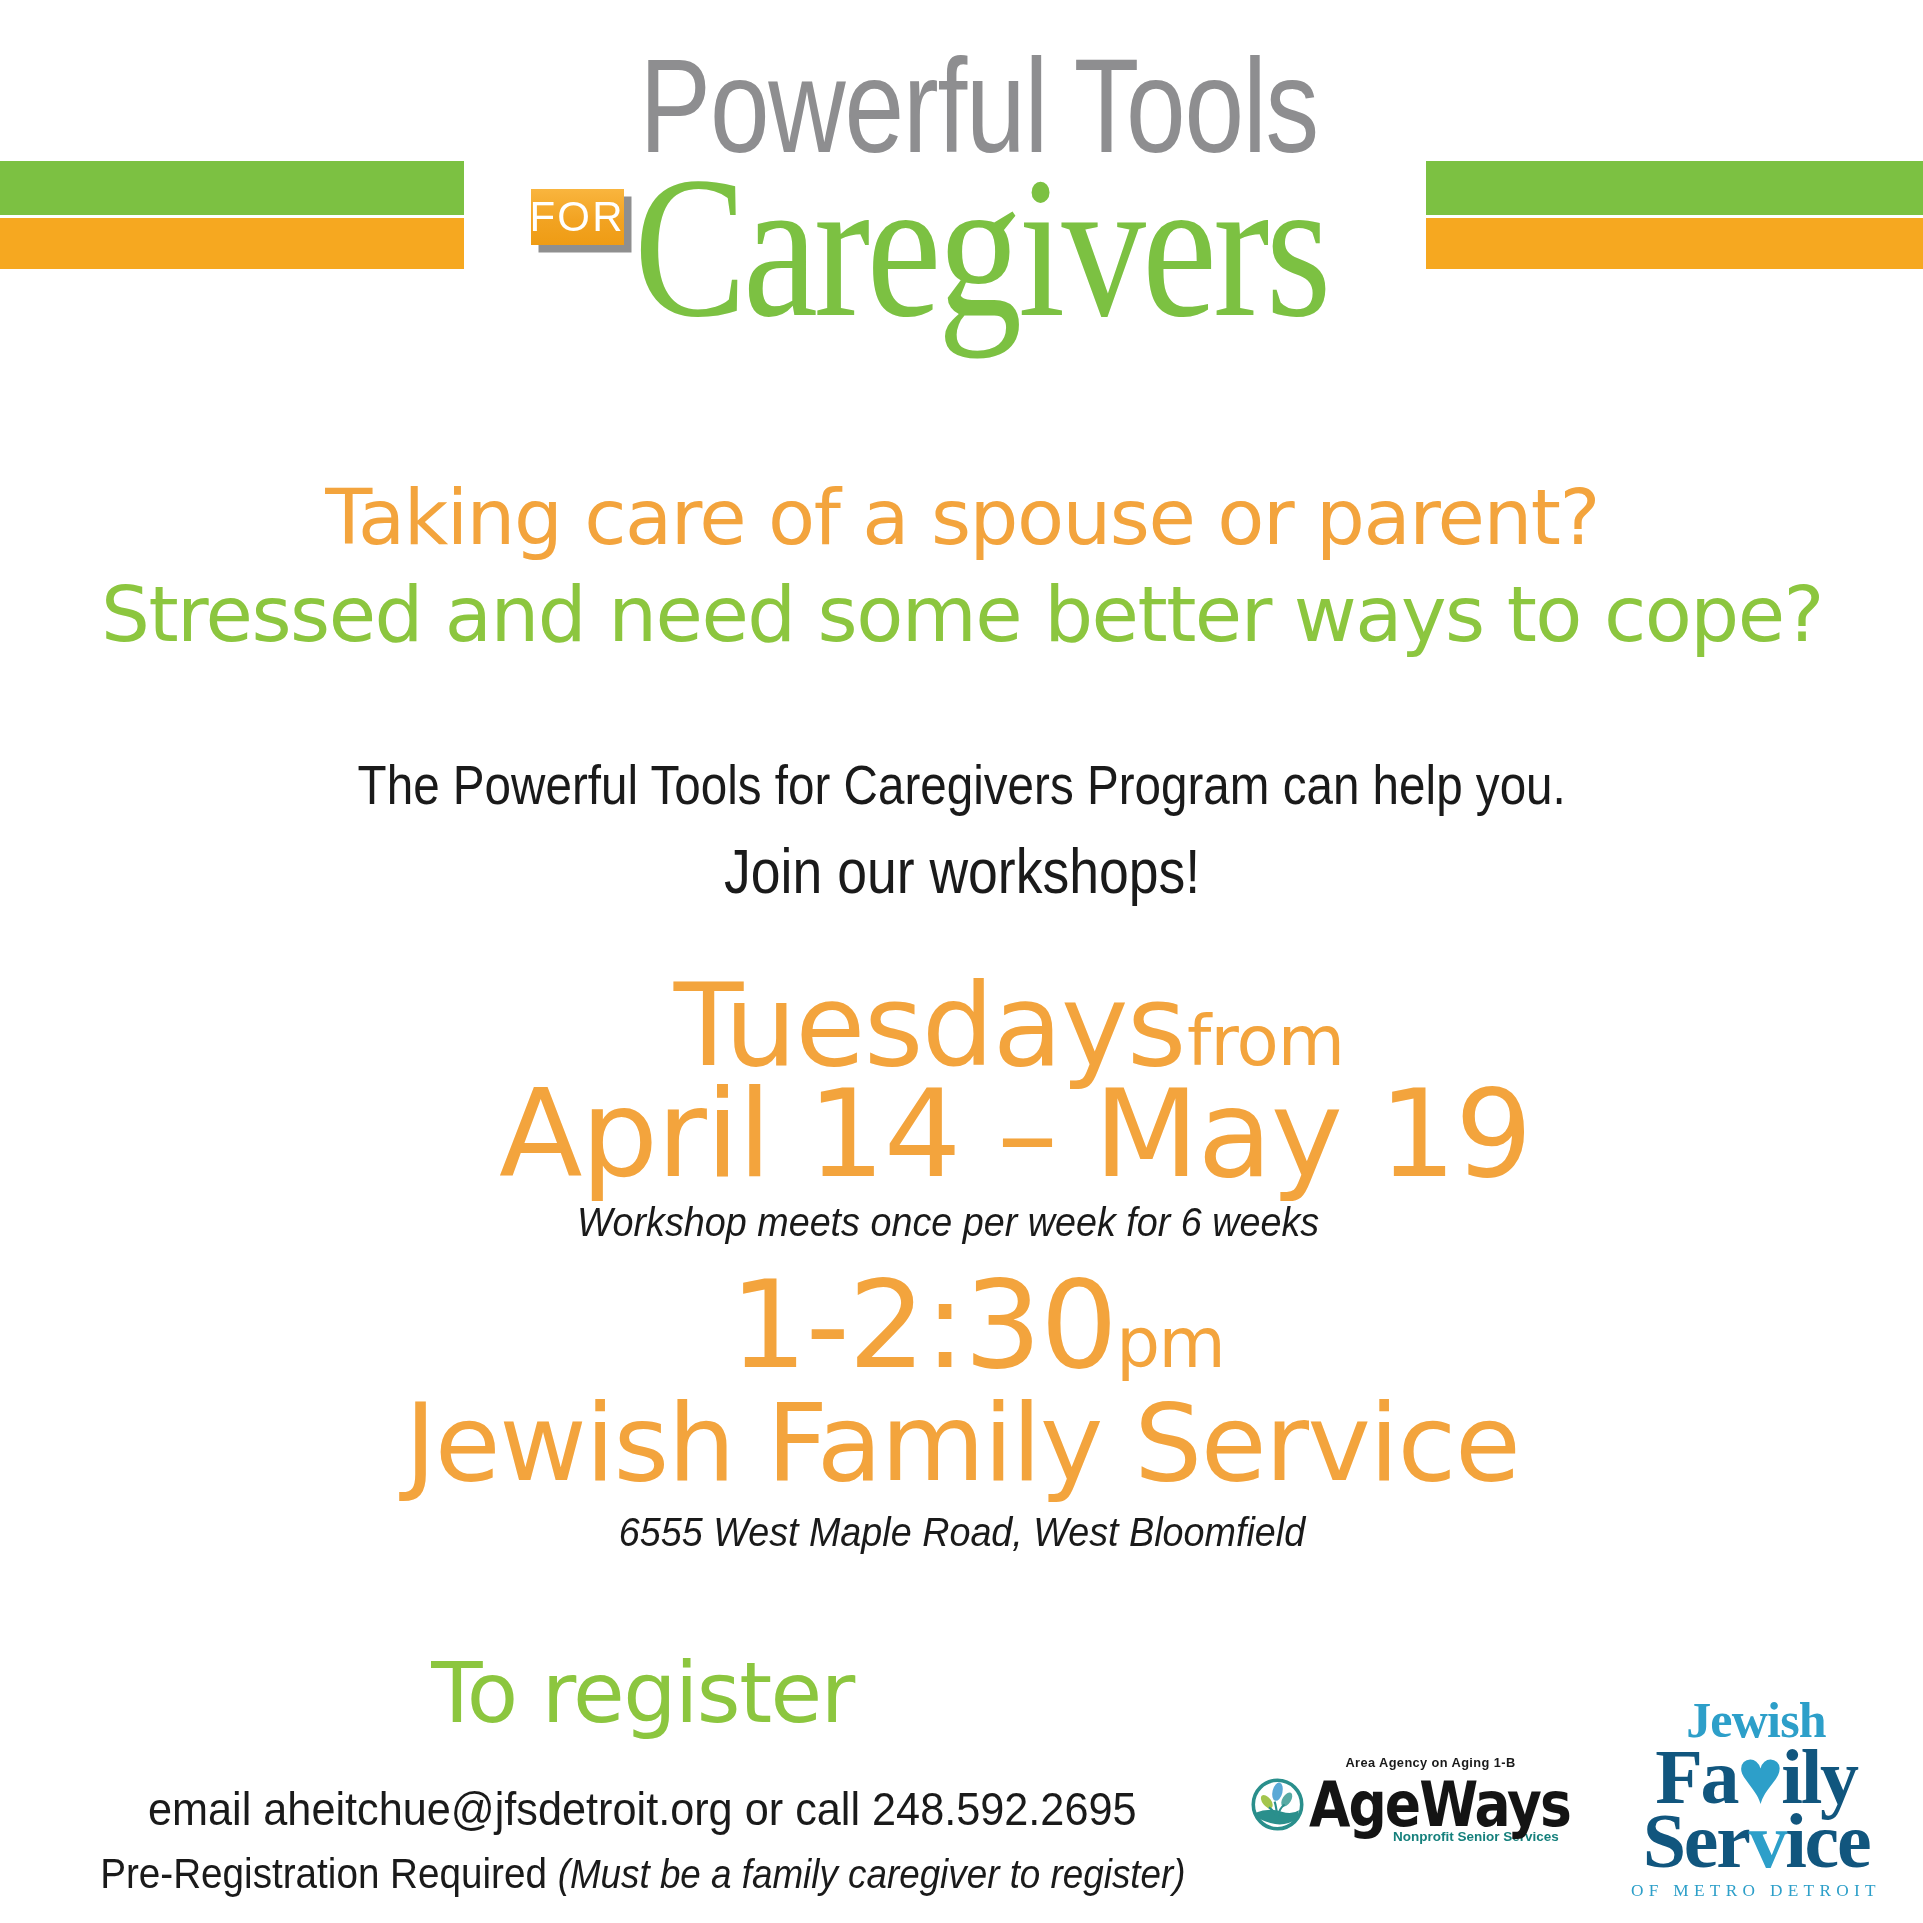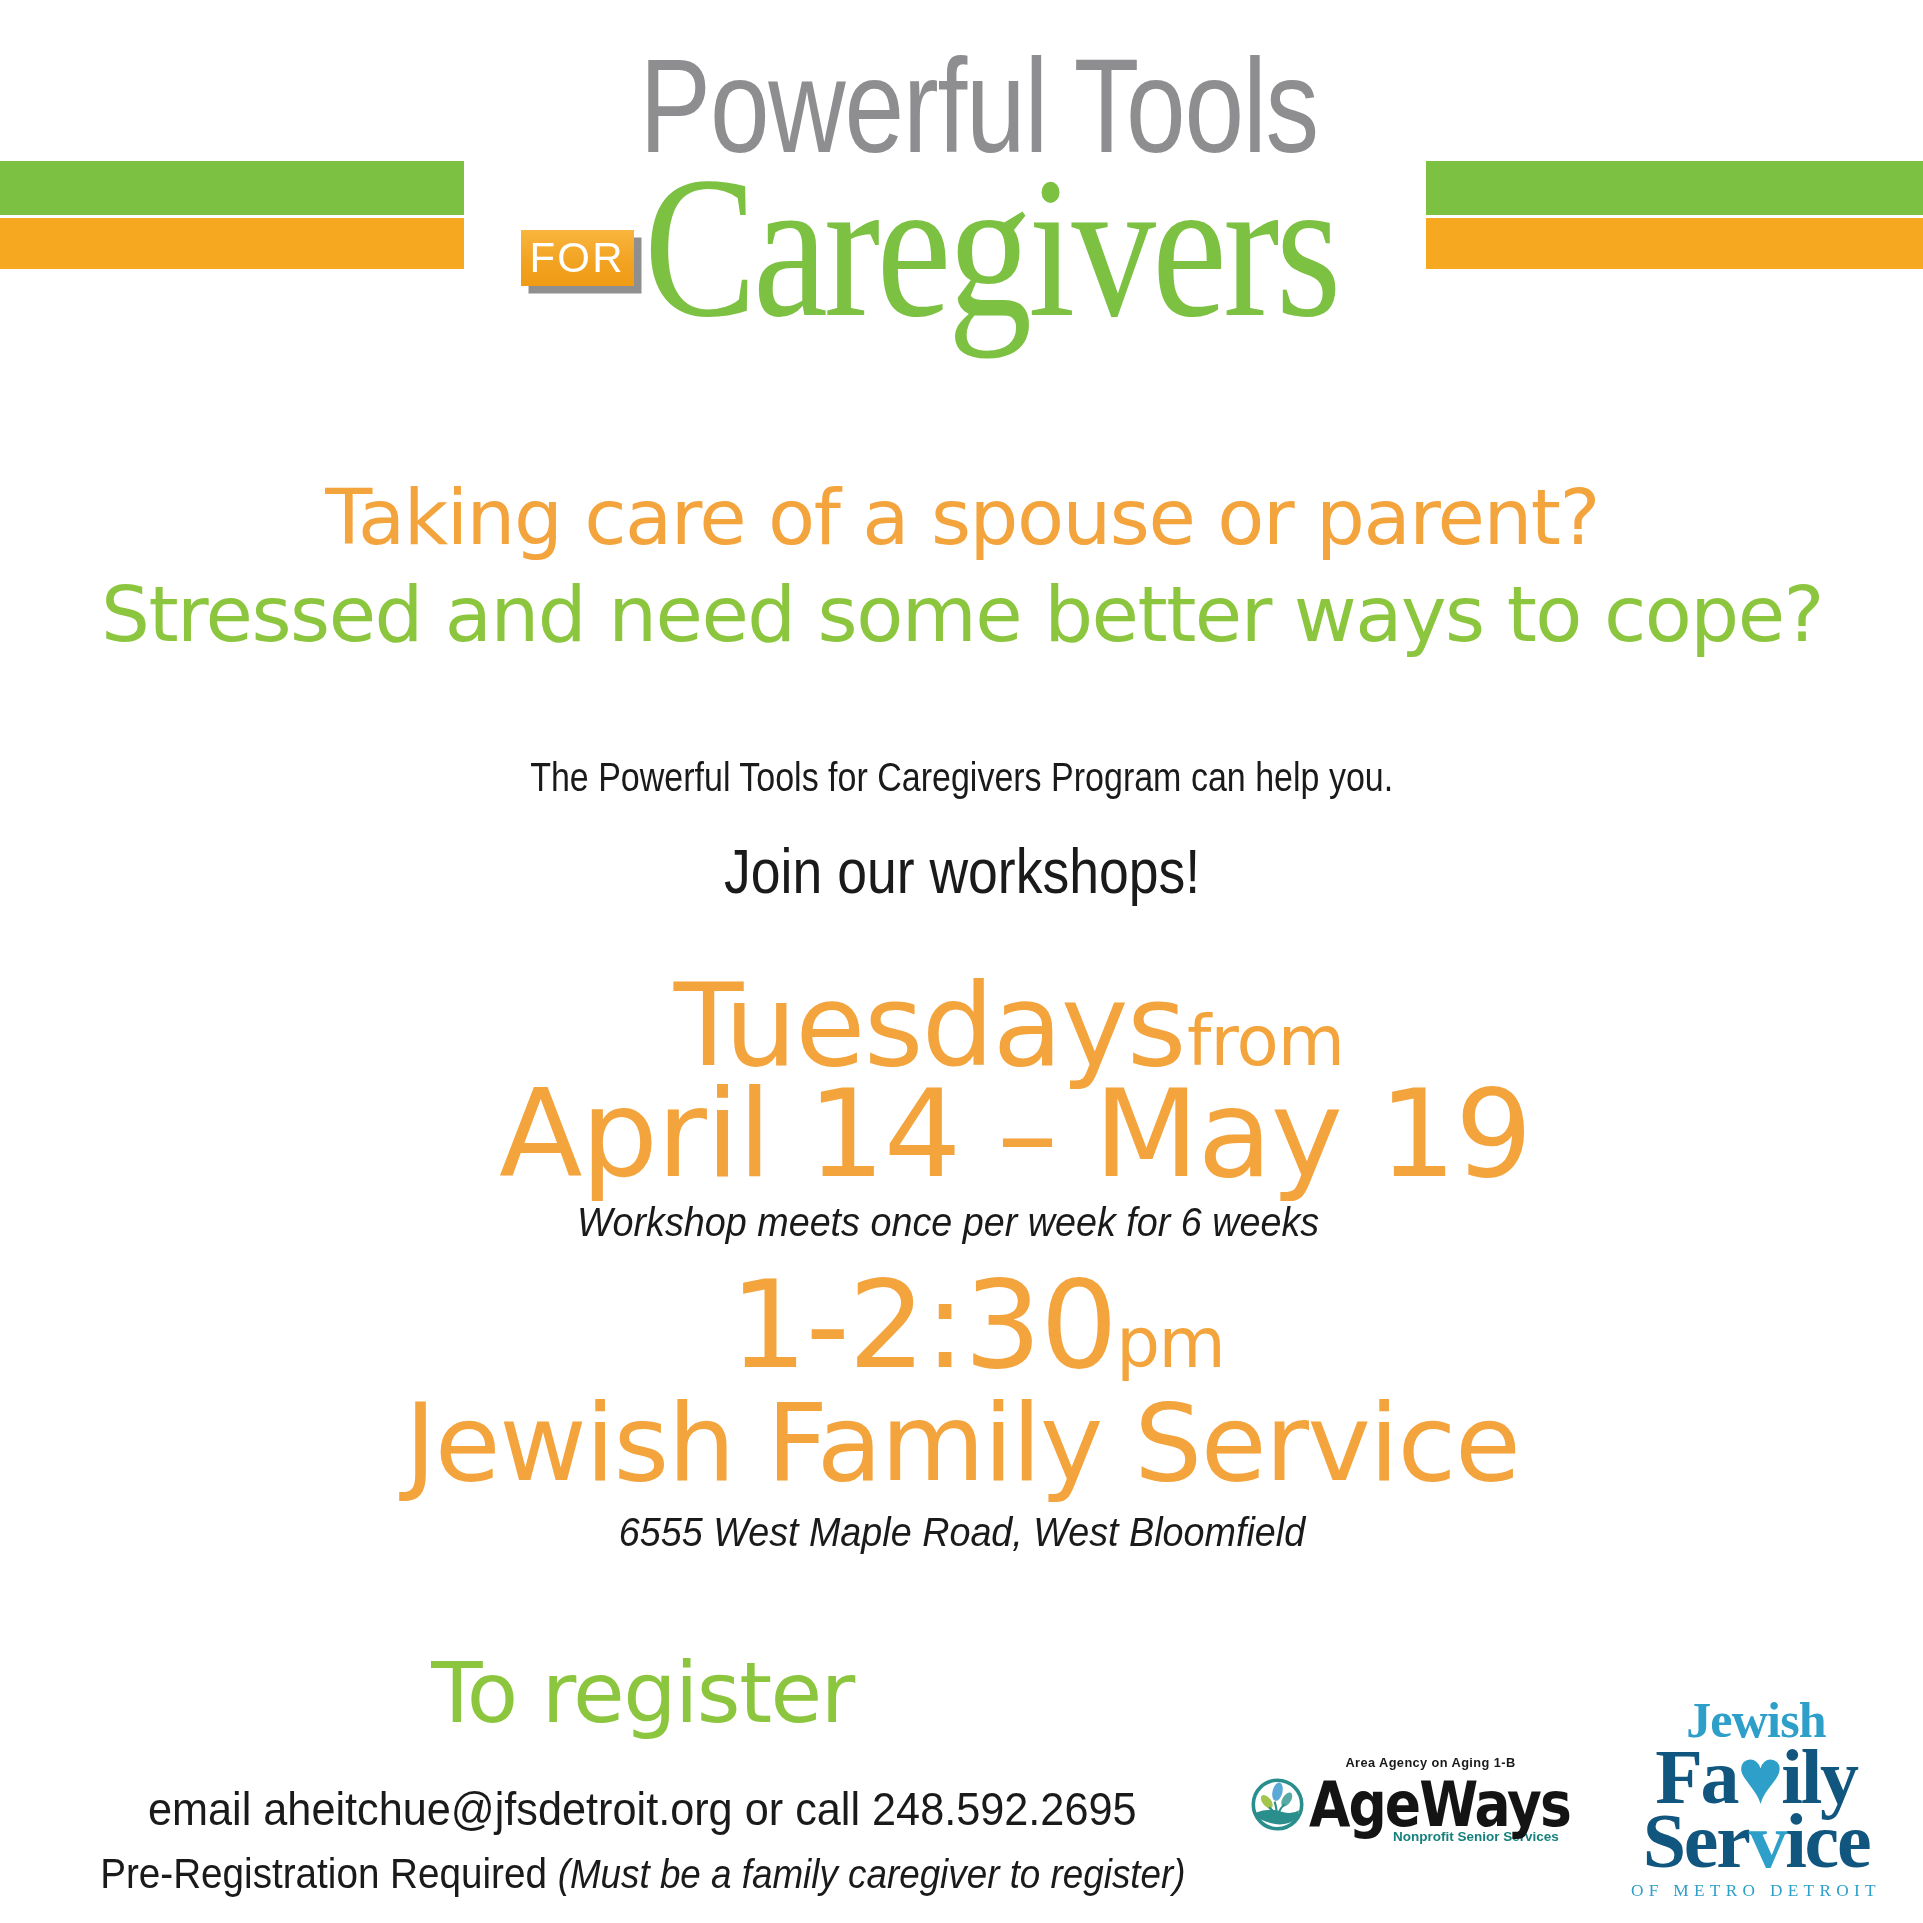--- a/index.html
+++ b/index.html
@@ -20,22 +20,22 @@
   .pt-title{
     top:39px;font-size:134px;line-height:1;color:#8e8e90;white-space:nowrap;
     letter-spacing:-1.5px;
   }
   .pt-title .cond{display:inline-block;transform:scaleX(.8) translateX(21px);transform-origin:center;}
   .care-row{
     top:147px;display:flex;justify-content:center;align-items:flex-start;
     position:absolute;left:0;right:0;
   }
   .for-badge{
-    position:relative;z-index:2;margin-top:83px;margin-right:-56px;
-    width:113px;height:56px;display:flex;align-items:center;justify-content:center;
+    position:relative;z-index:2;margin-top:42px;margin-right:-56px;
+    width:93px;height:56px;display:flex;align-items:center;justify-content:center;
     background:linear-gradient(180deg,#f9b53e 0%,#f2a322 55%,#ef9c14 100%);
     box-shadow:7.5px 7.5px 0 #8f8f8f;
     color:#ffffff;font-size:42px;letter-spacing:2.3px;line-height:1;
   }
   .care-word{
     font-family:"Liberation Serif", serif;font-size:201px;line-height:1;color:#7cc142;
     display:inline-block;transform:scaleX(.84);transform-origin:center;letter-spacing:-4.5px;
     position:relative;z-index:1;white-space:nowrap;
   }
 
@@ -44,21 +44,21 @@
     font-family:"DejaVu Sans", sans-serif;letter-spacing:-1.5px;
     white-space:nowrap;line-height:1;
   }
   .hand.orange{color:#f3a43d;}
   .hand.green{color:#8cc63f;}
 
   .q1{top:479px;font-size:77px;}
   .q2{top:576px;font-size:77px;}
 
   
-  .intro1{top:757px;font-size:40px;line-height:1;}
+  .intro1{top:757px;font-size:56px;line-height:1;}
   .intro2{top:840px;font-size:63px;line-height:1;}
   .cond85{display:inline-block;transform:scaleX(.85);transform-origin:center;white-space:nowrap;}
   .cond92{display:inline-block;transform:scaleX(.92);transform-origin:center;white-space:nowrap;}
 
   
   .day-line{top:969px;font-size:114px;}
   .day-line .suffix{font-size:69px;margin-left:2px;letter-spacing:-0.8px;}
   .date-line{top:1073px;font-size:122px;}
   .freq-line{top:1202px;font-size:41px;font-style:italic;line-height:1;}
   .time-line{top:1264px;font-size:122px;}

